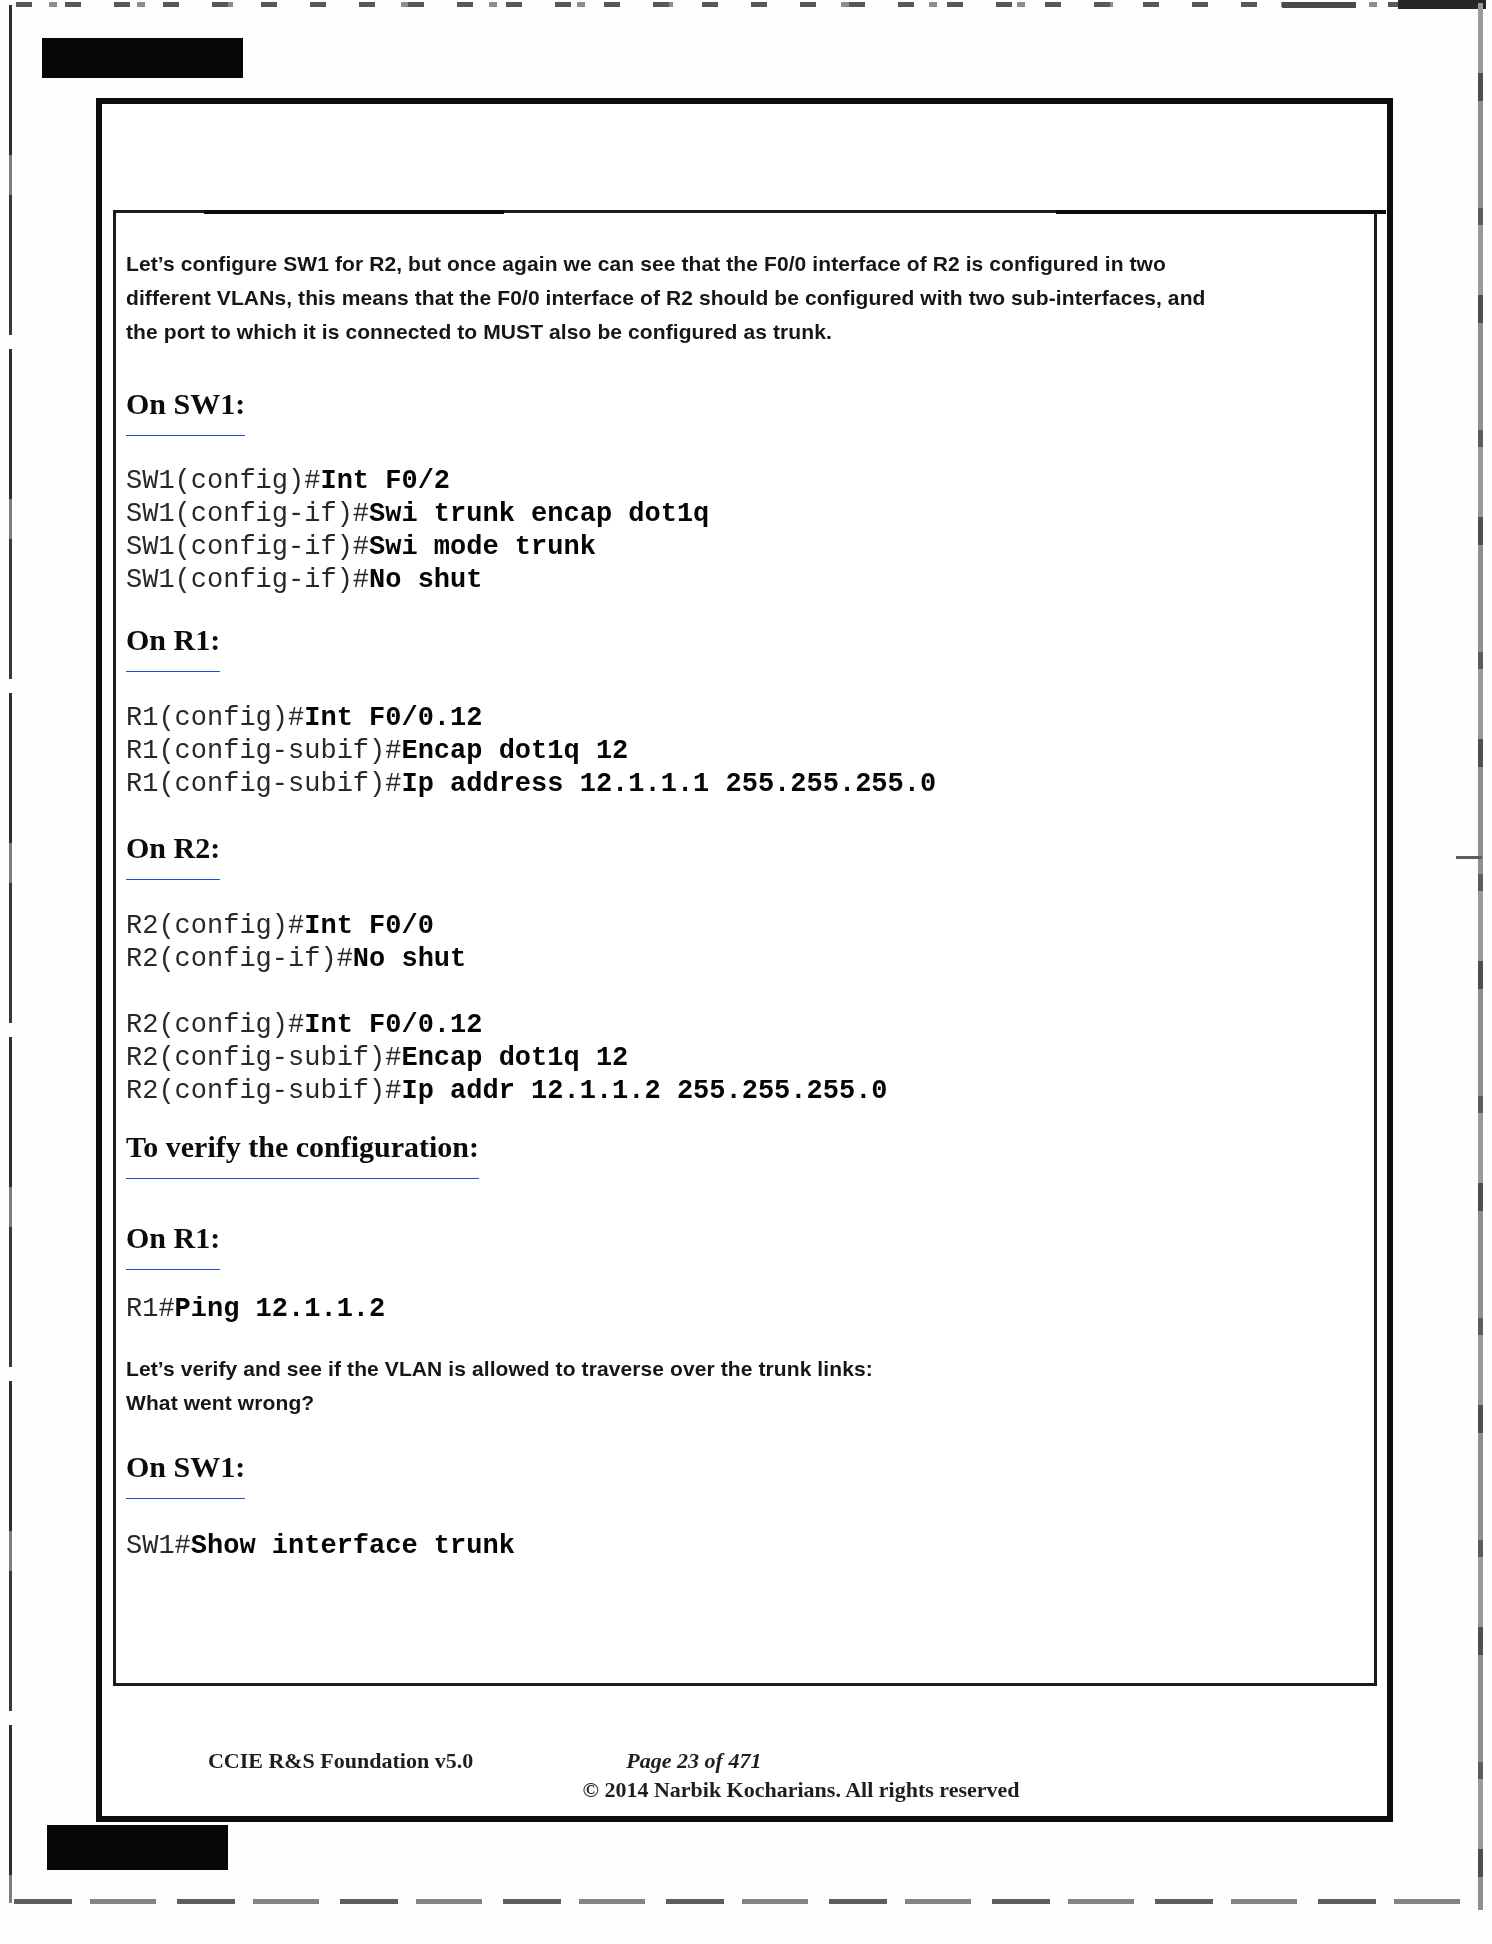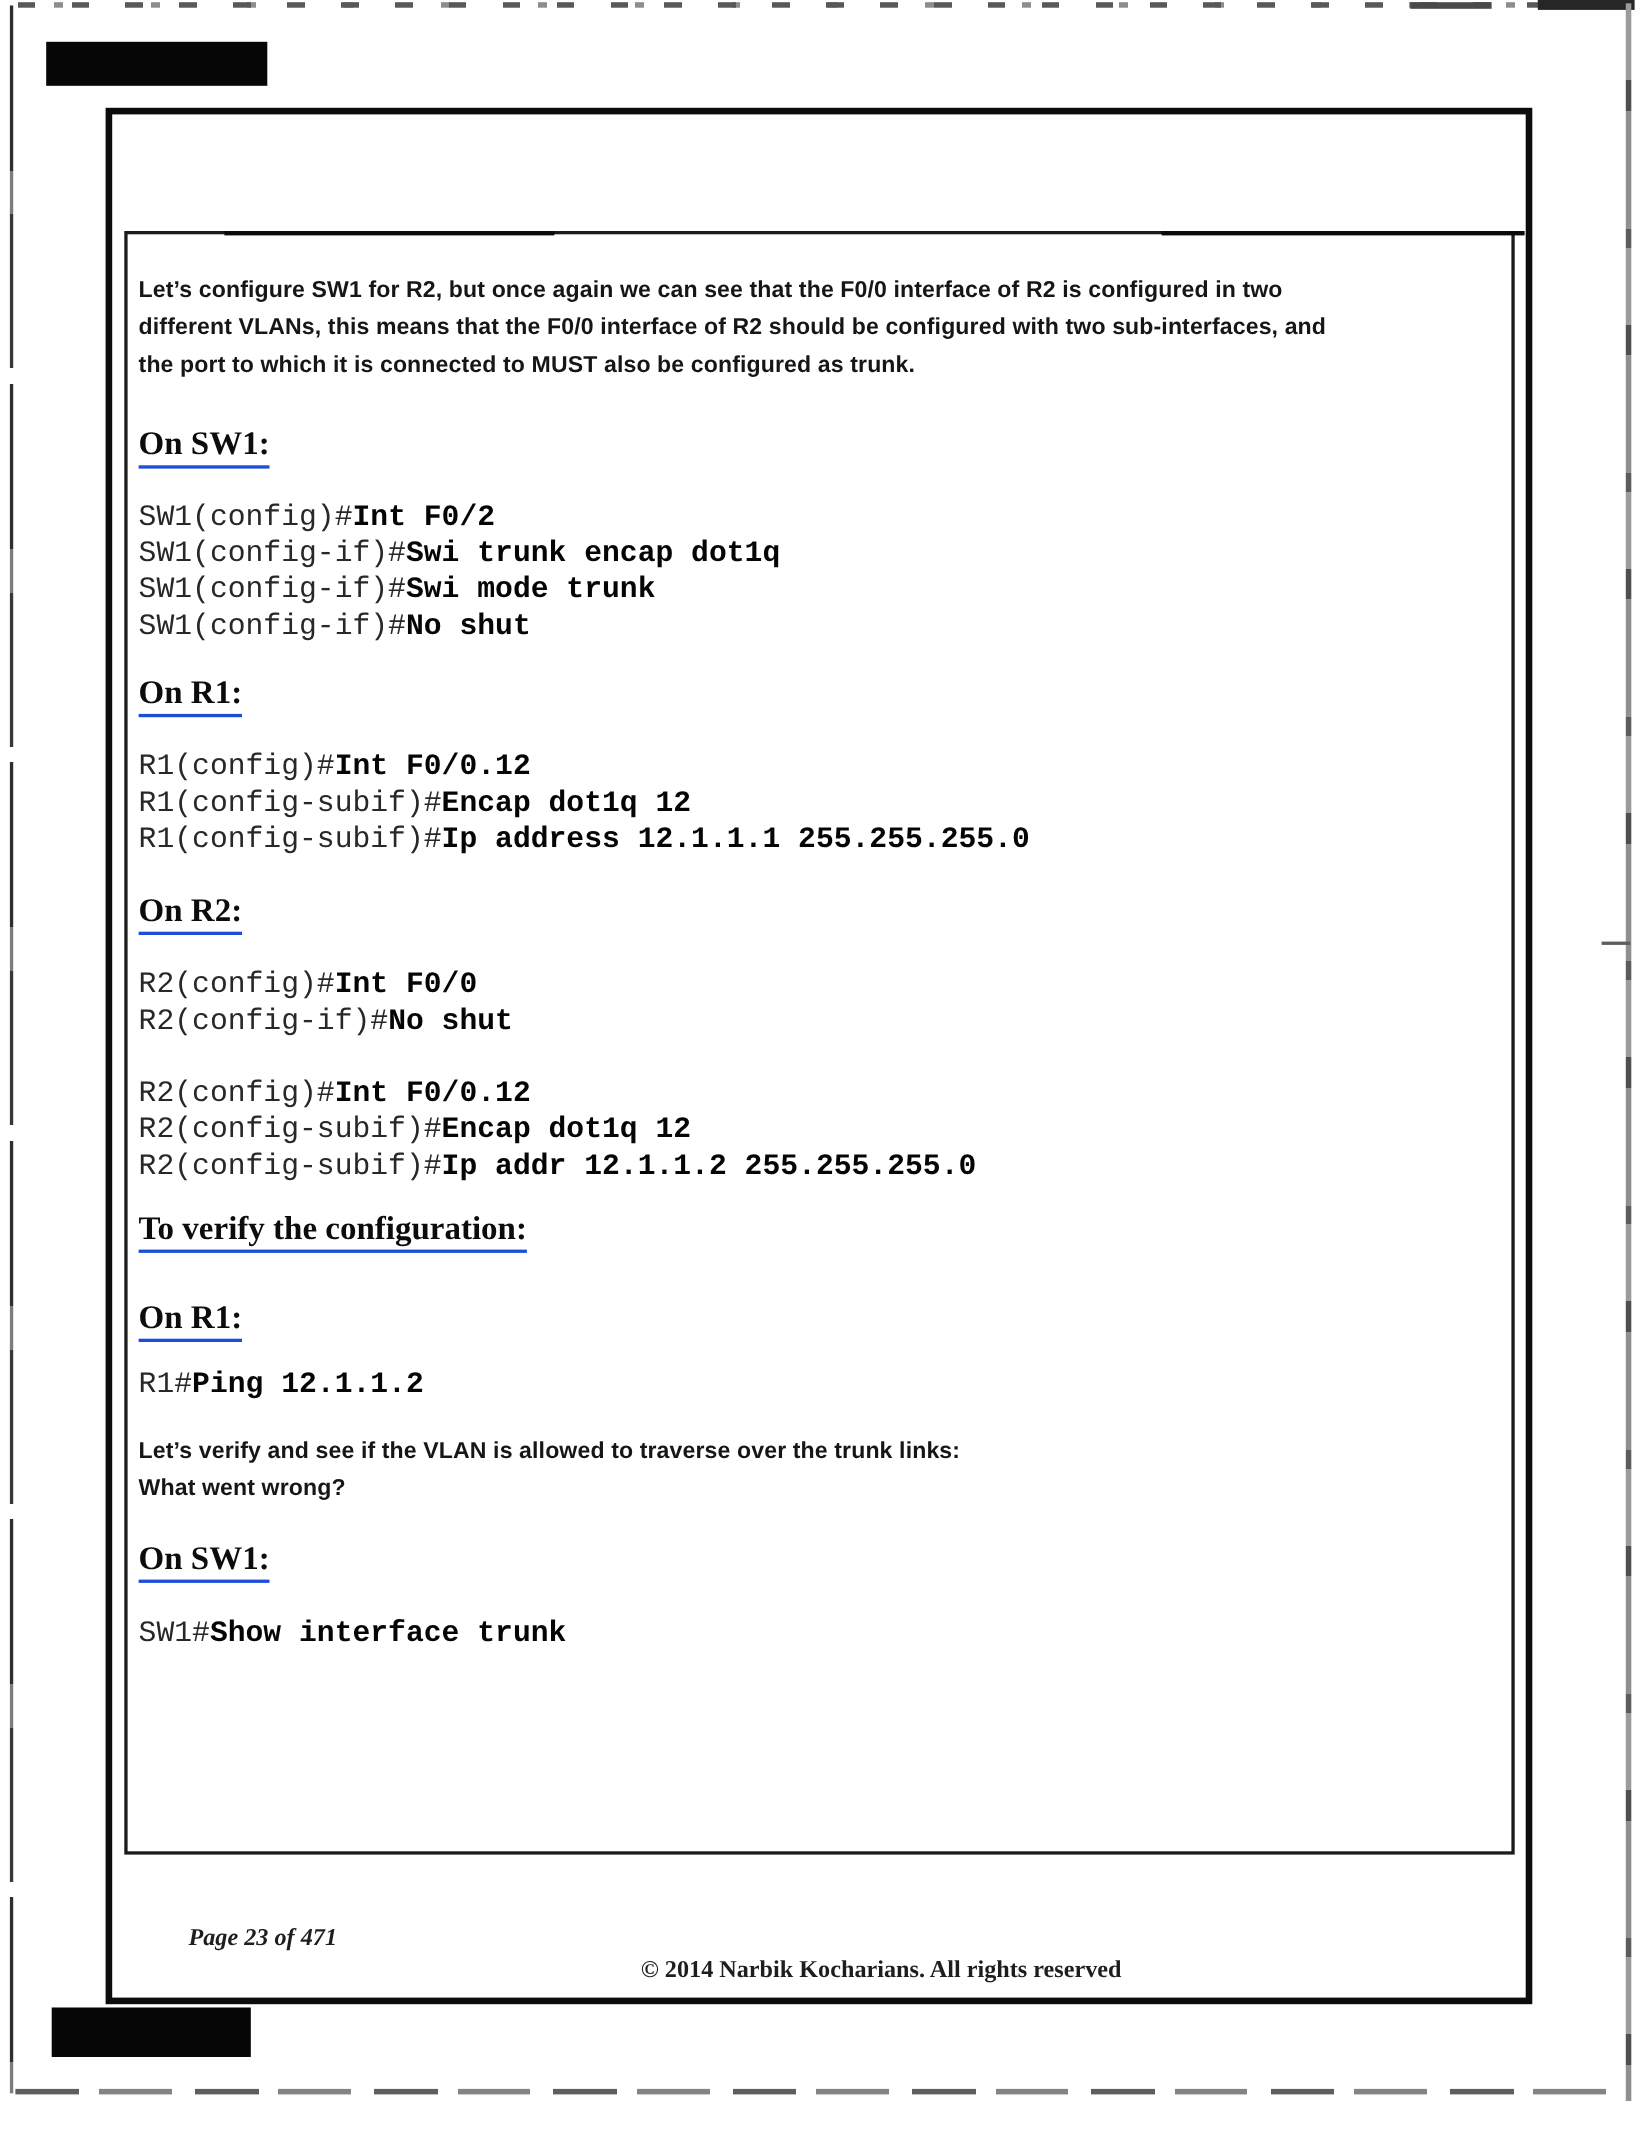--- a/index.html
+++ b/index.html
@@ -35,21 +35,21 @@
     padding:34px 18px 0 10px;}
   .smudge{position:absolute;background:#0a0a0a;height:4px;top:-3px;}
   .smudge.s1{left:88px;width:300px;}
   .smudge.s2{left:940px;width:330px;}
 
   
   .body-line{font-family:"Liberation Sans",sans-serif;font-weight:bold;
     font-size:21px;line-height:34px;color:#161616;letter-spacing:.1px;}
   .heading{font-family:"Liberation Serif",serif;font-weight:bold;font-size:30px;
     color:#0c0c0c;line-height:34px;}
-  .heading span{display:inline-block;border-bottom:3px solid #1d4ed8;padding-bottom:2px;}
+  .heading span{display:inline-block;border-bottom:1px solid #1d4ed8;padding-bottom:14px;}
   .code{font-family:"Liberation Mono","DejaVu Sans Mono",monospace;font-size:27px;
     line-height:33px;color:#222;}
   .code .prompt{font-weight:normal;color:#282828;}
   .code .cmd{font-weight:bold;color:#050505;}
   .code .out{font-weight:normal;color:#232323;}
   .code .out-bold{font-weight:bold;color:#090909;}
 
   .mt-h1{margin-top:38px;} .mt-c1{margin-top:29px;}
   .mt-h2{margin-top:26px;} .mt-c2{margin-top:30px;}
   .mt-h3{margin-top:30px;} .mt-c3a{margin-top:30px;} .mt-c3b{margin-top:33px;}
@@ -142,18 +142,19 @@
 
     <div class="heading mt-h6"><span>On SW1:</span></div>
 
     <div class="code mt-show">
       <div><span class="prompt">SW1#</span><span class="cmd">Show interface trunk</span></div>
     </div>
   </div>
 
   <div class="footer">
     <div class="footer-row">
+      <div class="f-center">CCIE R&amp;S Foundation v5.0</div>
       <div class="f-right">Page 23 of 471</div>
     </div>
     <div class="f-copy">© 2014 Narbik Kocharians. All rights reserved</div>
   </div>
 
 </div>
 
 </body></html>

